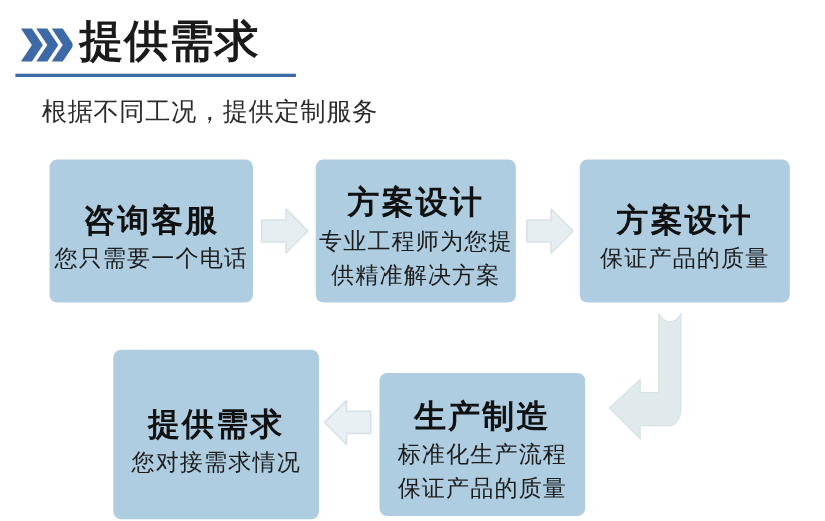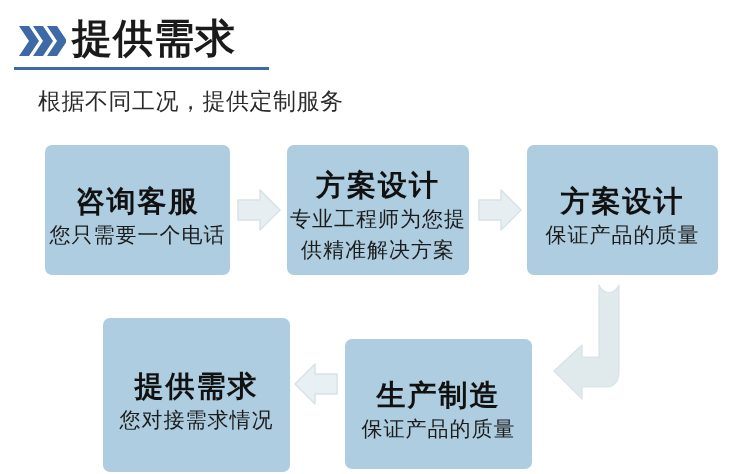--- a/index.html
+++ b/index.html
@@ -149,20 +149,21 @@
     <div class="box-line">保证产品的质量</div>
   </div>
 
   <div class="flow-box" id="box-demand">
     <div class="box-title">提供需求</div>
     <div class="box-line">您对接需求情况</div>
   </div>
 
   <div class="flow-box" id="box-produce">
     <div class="box-title">生产制造</div>
+    <div class="box-line">标准化生产流程</div>
     <div class="box-line">保证产品的质量</div>
   </div>
 
   <div class="arrow" id="arrow-1">
     <svg viewBox="0 0 46 48" width="46" height="48" aria-hidden="true">
       <path d="M2 14 L24 14 L24 4 L44 24 L24 44 L24 34 L2 34 Z" fill="#e6eef1" stroke="#d7e2e7" stroke-width="1.5" stroke-linejoin="round"></path>
     </svg>
   </div>
 
   <div class="arrow" id="arrow-2">

